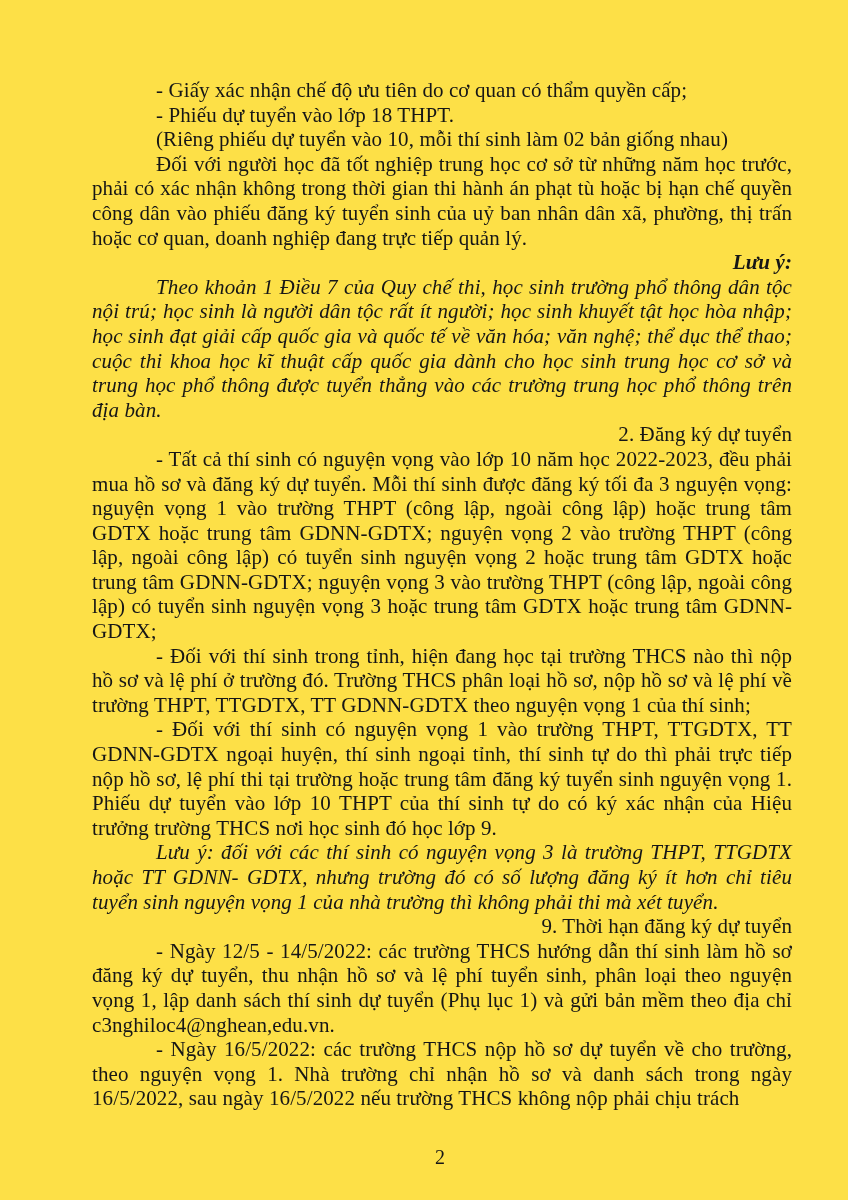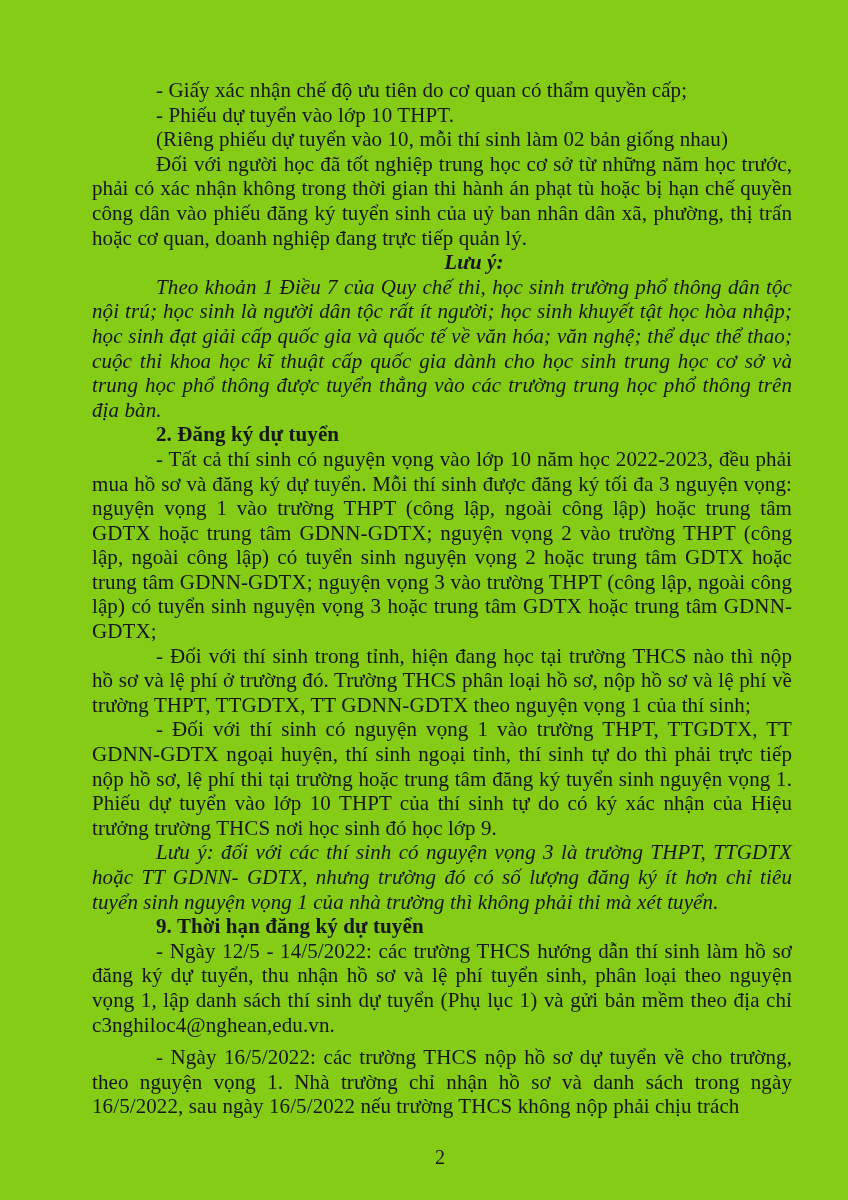--- a/index.html
+++ b/index.html
@@ -5,50 +5,49 @@
 <style>
   html, body {
     margin: 0;
     padding: 0;
     background: #ffffff;
   }
   .page {
     position: relative;
     width: 848px;
     height: 1200px;
-    background: #84cc16;
+    background: #fde047;
     overflow: hidden;
     font-family: "Liberation Serif", "DejaVu Serif", serif;
     color: #161616;
   }
   .content {
     position: absolute;
     left: 92px;
     top: 78px;
     width: 700px;
     font-size: 21px;
     line-height: 24.6px;
   }
   .para {
     margin: 0;
     text-indent: 64px;
     text-align: justify;
     letter-spacing: 0.1px;
   }
   .para.space-before {
-    margin-top: 8px;
   }
   .para.heading-bold {
-    font-weight: bold;
-    text-align: left;
+    font-weight: normal;
+    text-align: right;
   }
   .para.heading-bold-italic {
     font-weight: bold;
     font-style: italic;
-    text-align: center;
+    text-align: right;
   }
   .para.italic-para {
     font-style: italic;
   }
   .seg-italic {
   }
   .page-number {
     position: absolute;
     left: 0;
     top: 1146px;
@@ -58,21 +57,21 @@
     padding-left: 32px;
     box-sizing: border-box;
   }
 </style>
 </head>
 <body>
 
 <div class="page">
   <main class="content">
       <p class="para plain"><span>- Giấy xác nhận chế độ ưu tiên do cơ quan có thẩm quyền cấp;</span></p>
-      <p class="para plain"><span>- Phiếu dự tuyển vào lớp 10 THPT.</span></p>
+      <p class="para plain"><span>- Phiếu dự tuyển vào lớp 18 THPT.</span></p>
       <p class="para plain"><span>(Riêng phiếu dự tuyển vào 10, mỗi thí sinh làm 02 bản giống nhau)</span></p>
       <p class="para plain"><span>Đối với người học đã tốt nghiệp trung học cơ sở từ những năm học trước, phải có xác nhận không trong thời gian thi hành án phạt tù hoặc bị hạn chế quyền công dân vào phiếu đăng ký tuyển sinh của uỷ ban nhân dân xã, phường, thị trấn hoặc cơ quan, doanh nghiệp đang trực tiếp quản lý.</span></p>
       <p class="para heading-bold-italic"><span>Lưu ý:</span></p>
       <p class="para italic-para"><span>Theo khoản 1 Điều 7 của Quy chế thi, học sinh trường phổ thông dân tộc nội trú; học sinh là người dân tộc rất ít người; học sinh khuyết tật học hòa nhập; học sinh đạt giải cấp quốc gia và quốc tế về văn hóa; văn nghệ; thể dục thể thao; cuộc thi khoa học kĩ thuật cấp quốc gia dành cho học sinh trung học cơ sở và trung học phổ thông được tuyển thẳng vào các trường trung học phổ thông trên địa bàn.</span></p>
       <p class="para heading-bold"><span>2. Đăng ký dự tuyển</span></p>
       <p class="para plain"><span>- Tất cả thí sinh có nguyện vọng vào lớp 10 năm học 2022-2023, đều phải mua hồ sơ và đăng ký dự tuyển. Mỗi thí sinh được đăng ký tối đa 3 nguyện vọng: nguyện vọng 1 vào trường THPT (</span><span class="seg-italic">công lập, ngoài công lập</span><span>) hoặc trung tâm GDTX hoặc trung tâm GDNN-GDTX; nguyện vọng 2 vào trường THPT </span><span class="seg-italic">(công lập, ngoài công lập</span><span>) có tuyển sinh nguyện vọng 2 hoặc trung tâm GDTX hoặc trung tâm GDNN-GDTX; nguyện vọng 3 vào trường THPT (</span><span class="seg-italic">công lập, ngoài công lập</span><span>) có tuyển sinh nguyện vọng 3 hoặc trung tâm GDTX hoặc trung tâm GDNN-GDTX;</span></p>
       <p class="para plain"><span>- Đối với thí sinh trong tỉnh, hiện đang học tại trường THCS nào thì nộp hồ sơ và lệ phí ở trường đó. Trường THCS phân loại hồ sơ, nộp hồ sơ và lệ phí về trường THPT, TTGDTX, TT GDNN-GDTX theo nguyện vọng 1 của thí sinh;</span></p>
       <p class="para plain"><span>- Đối với thí sinh có nguyện vọng 1 vào trường THPT, TTGDTX, TT GDNN-GDTX ngoại huyện, thí sinh ngoại tỉnh, thí sinh tự do thì phải trực tiếp nộp hồ sơ, lệ phí thi tại trường hoặc trung tâm đăng ký tuyển sinh nguyện vọng 1. Phiếu dự tuyển vào lớp 10 THPT của thí sinh tự do có ký xác nhận của Hiệu trưởng trường THCS nơi học sinh đó học lớp 9.</span></p>
       <p class="para italic-para"><span>Lưu ý: đối với các thí sinh có nguyện vọng 3 là trường THPT, TTGDTX hoặc TT GDNN- GDTX, nhưng trường đó có số lượng đăng ký ít hơn chỉ tiêu tuyển sinh nguyện vọng 1 của nhà trường thì không phải thi mà xét tuyển.</span></p>
       <p class="para heading-bold"><span>9. Thời hạn đăng ký dự tuyển</span></p>

